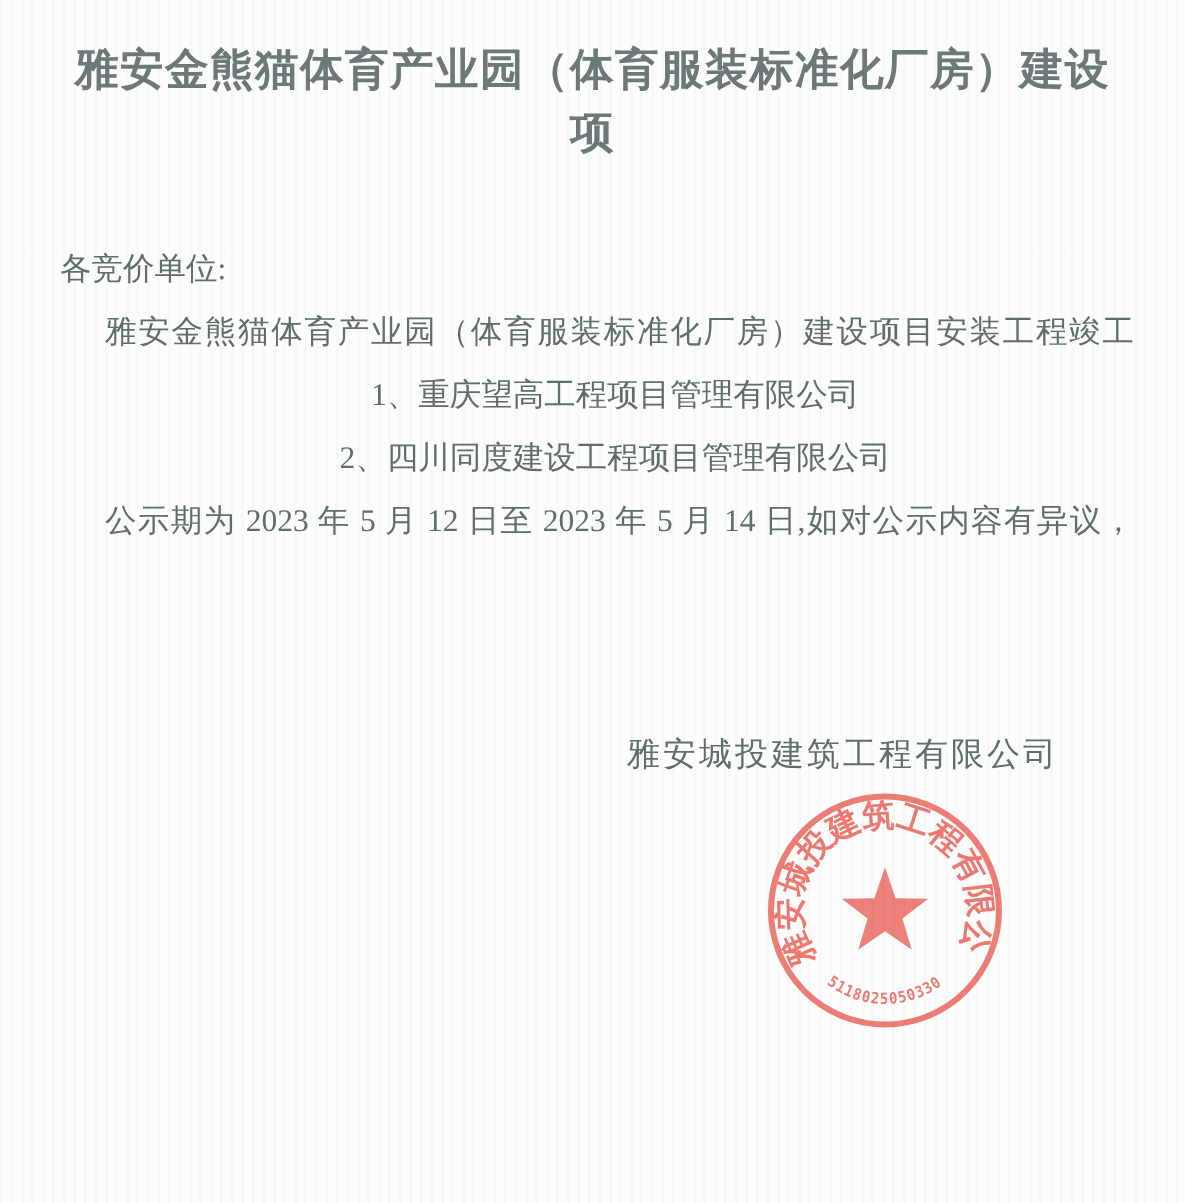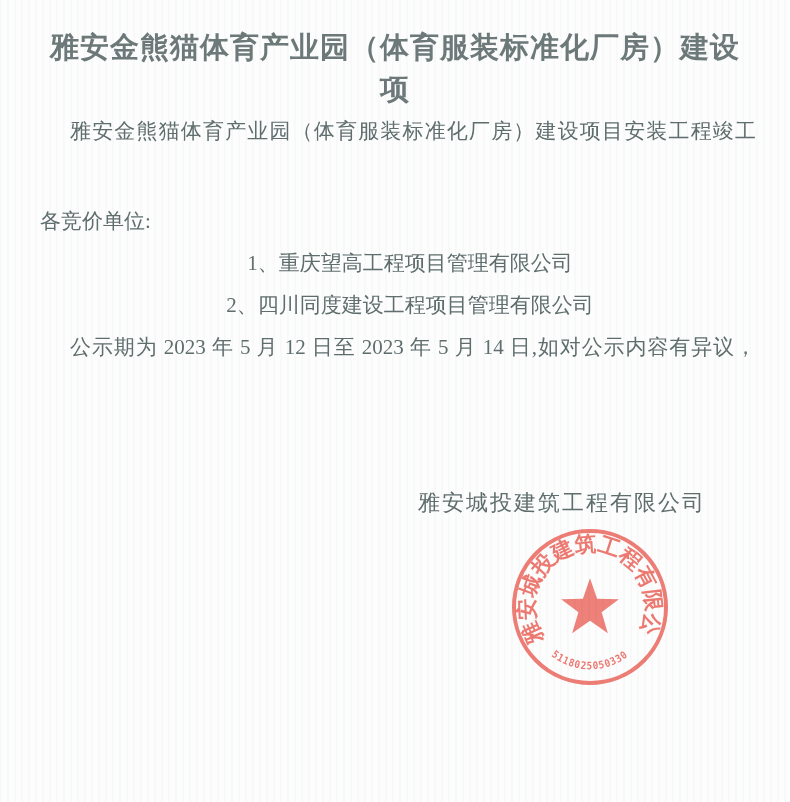--- a/index.html
+++ b/index.html
@@ -71,23 +71,23 @@
 </head>
 <body>
 
 <div class="page">
 
   <div class="title">
     <div>雅安金熊猫体育产业园（体育服装标准化厂房）建设项</div>
   </div>
 
   <div class="body-text">
+    <div class="line greeting">各竞价单位:</div>
+
     <div class="line full indent">雅安金熊猫体育产业园（体育服装标准化厂房）建设项目安装工程竣工</div>
-
-    <div class="line greeting">各竞价单位:</div>
 
     <div>
       <div class="line winner">1、重庆望高工程项目管理有限公司</div>
       <div class="line winner">2、四川同度建设工程项目管理有限公司</div>
     </div>
 
     <div class="line full indent">公示期为 2023 年 5 月 12 日至 2023 年 5 月 14 日,如对公示内容有异议，</div>
 
     <div class="signature">
       <div class="sig-company">雅安城投建筑工程有限公司</div>

